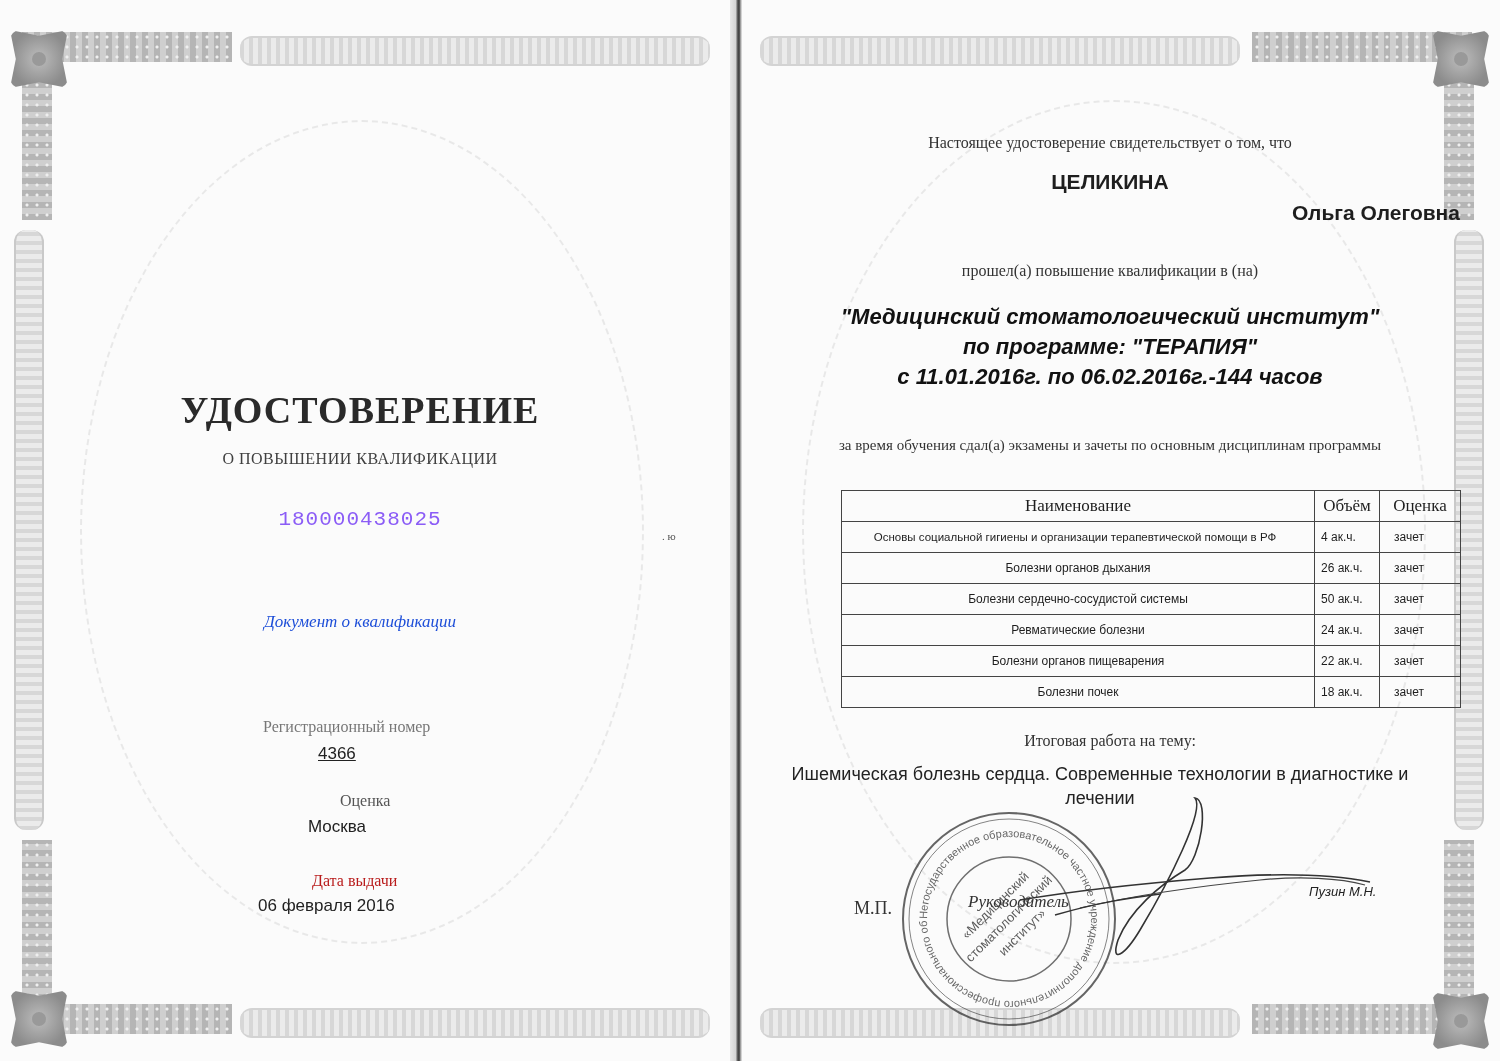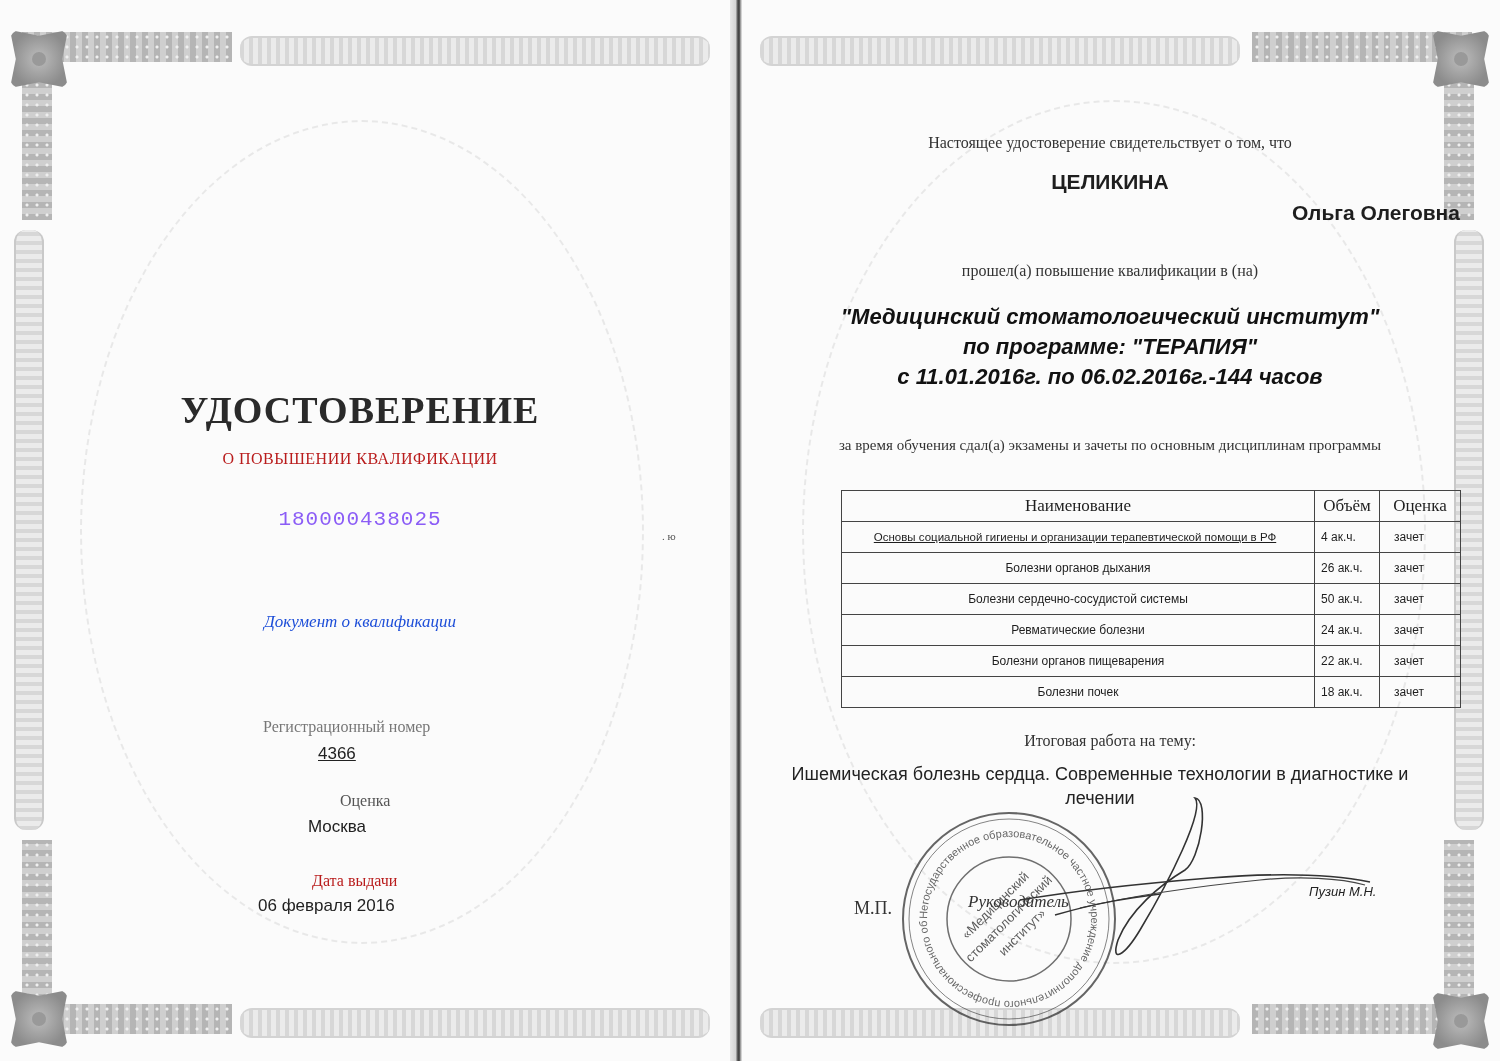--- a/index.html
+++ b/index.html
@@ -13,21 +13,21 @@
   
   .border-h { position:absolute; height:30px; background:repeating-linear-gradient(90deg,#a9a9a9 0 6px,#c8c8c8 6px 12px); opacity:.85; }
   .border-v { position:absolute; width:30px; background:repeating-linear-gradient(0deg,#a9a9a9 0 6px,#c8c8c8 6px 12px); opacity:.85; }
   .border-h::before, .border-v::before { content:""; position:absolute; inset:0; background:radial-gradient(circle,#eee 1px,transparent 2px) 0 0/10px 10px; }
   .lace { position:absolute; height:26px; background:repeating-linear-gradient(90deg,#d4d4d4 0 4px,#eaeaea 4px 9px); border-top:2px solid #cfcfcf; border-bottom:2px solid #cfcfcf; border-radius:12px; opacity:.9; }
   .lace-v { position:absolute; width:26px; background:repeating-linear-gradient(0deg,#d4d4d4 0 4px,#eaeaea 4px 9px); border-left:2px solid #c4c4c4; border-right:2px solid #c4c4c4; border-radius:12px; opacity:.9; }
   .corner { position:absolute; width:58px; height:58px; background:radial-gradient(circle,#bdbdbd 0,#8c8c8c 70%); border-radius:10px; clip-path:polygon(0 0,50% 10%,100% 0,90% 50%,100% 100%,50% 90%,0 100%,10% 50%); }
   .corner::after { content:""; position:absolute; left:22px; top:22px; width:14px; height:14px; border-radius:50%; background:#999; }
   
   .title-main { position:absolute; left:160px; top:388px; width:400px; text-align:center; font-size:38px; font-weight:bold; letter-spacing:1px; color:#2a2a2a; }
-  .subtitle { position:absolute; left:160px; top:450px; width:400px; text-align:center; font-size:16px; color:#b91c1c; letter-spacing:.5px; }
+  .subtitle { position:absolute; left:160px; top:450px; width:400px; text-align:center; font-size:16px; color:#404040; letter-spacing:.5px; }
   .cert-number { position:absolute; left:160px; top:508px; width:400px; text-align:center; font-family:"Liberation Mono", monospace; font-size:21px; letter-spacing:1px; color:#8b5cf6; }
   .doc-type { position:absolute; left:160px; top:612px; width:400px; text-align:center; font-size:17px; font-style:italic; color:#1d4ed8; }
   .reg-label { position:absolute; left:263px; top:718px; font-size:16px; color:#777; }
   .reg-value { position:absolute; left:318px; top:744px; font-family:"Liberation Sans", sans-serif; font-size:17px; color:#222;text-decoration:underline; }
   .city-label { position:absolute; left:340px; top:792px; font-size:16px; color:#555; }
   .city-value { position:absolute; left:308px; top:817px; font-family:"Liberation Sans", sans-serif; font-size:17px; color:#222; }
   .date-label { position:absolute; left:312px; top:872px; font-size:16px; color:#b91c1c; }
   .date-value { position:absolute; left:258px; top:896px; font-family:"Liberation Sans", sans-serif; font-size:17px; color:#222; }
   .stray-mark { position:absolute; left:662px; top:530px; font-size:11px; color:#555; }
   
@@ -111,21 +111,21 @@
 <table class="subjects">
   <thead>
     <tr>
       <th>Наименование</th>
       <th>Объём</th>
       <th>Оценка</th>
     </tr>
   </thead>
   <tbody>
     <tr>
-      <td class="name" style="font-size:11.5px;padding-left:0;text-decoration:underline;">Основы социальной гигиены  и организации терапевтической помощи в РФ</td>
+      <td class="name" style="font-size:11.5px;padding-left:0;">Основы социальной гигиены  и организации терапевтической помощи в РФ</td>
       <td class="hours">4 ак.ч.</td>
       <td class="grade">зачет</td>
     </tr>
     <tr>
       <td class="name">Болезни органов дыхания</td>
       <td class="hours">26 ак.ч.</td>
       <td class="grade">зачет</td>
     </tr>
     <tr>
       <td class="name">Болезни сердечно-сосудистой системы</td>

